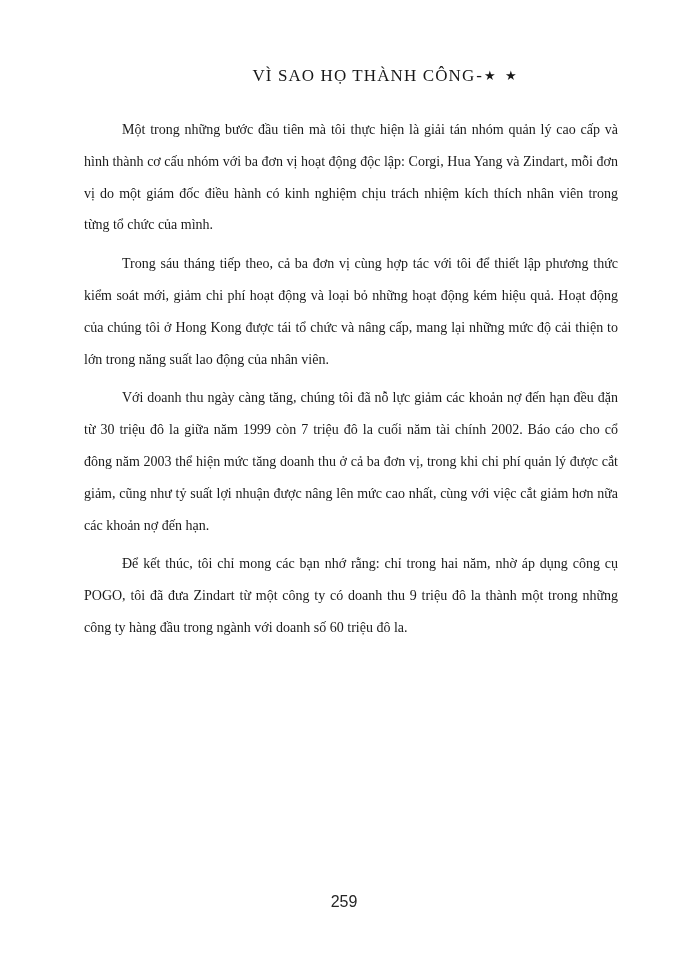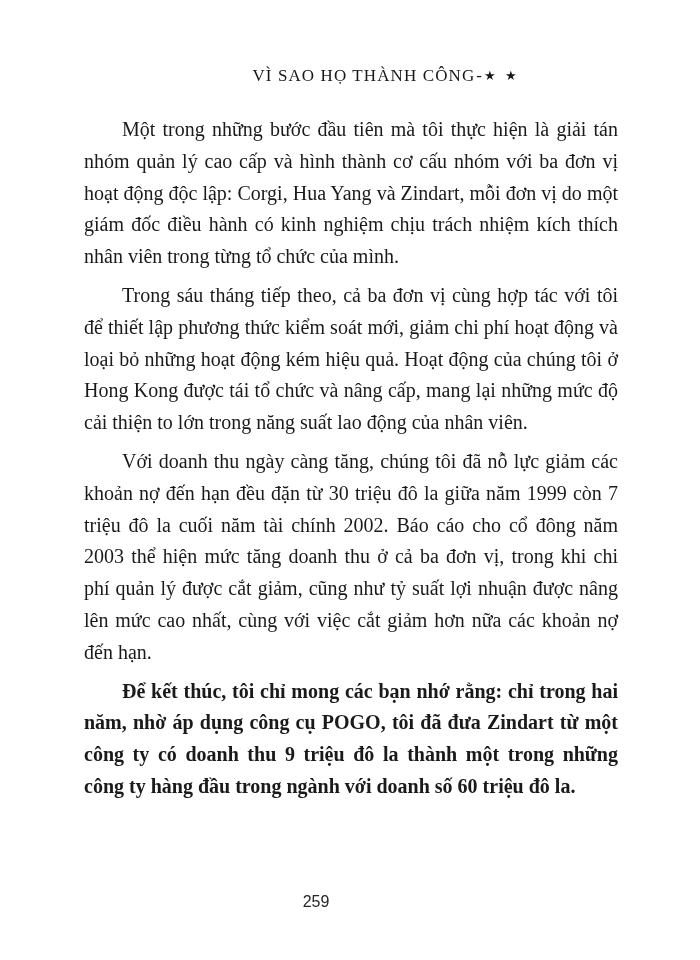--- a/index.html
+++ b/index.html
@@ -45,37 +45,38 @@
     position: absolute;
     top: 114px;
     left: 84px;
     width: 534px;
   }
   .para {
     margin: 0 0 7px 0;
     text-indent: 38px;
     text-align: justify;
     text-justify: inter-word;
-    font-size: 20px;
+    font-size: 14px;
     line-height: 31.8px;
     color: #1a1a1a;
     hyphens: none;
   }
-  .para:last-child { margin-bottom: 8px; font-weight: bold; }
+  .para:last-child { margin-bottom: 8px; }
 
   
   .folio {
     position: absolute;
     top: 893px;
     left: 0;
     width: 632px;
     text-align: center;
     font-family: "Liberation Sans", "DejaVu Sans", sans-serif;
     font-size: 16px;
     color: #262626;
+    padding-left: 28px;
   }
 </style>
 </head>
 <body>
 
 <div class="page">
 
   <div class="running-head">
     <span class="head-title">VÌ SAO HỌ THÀNH CÔNG</span><span class="head-sep">-</span><span class="head-stars">★ ★</span>
   </div>

